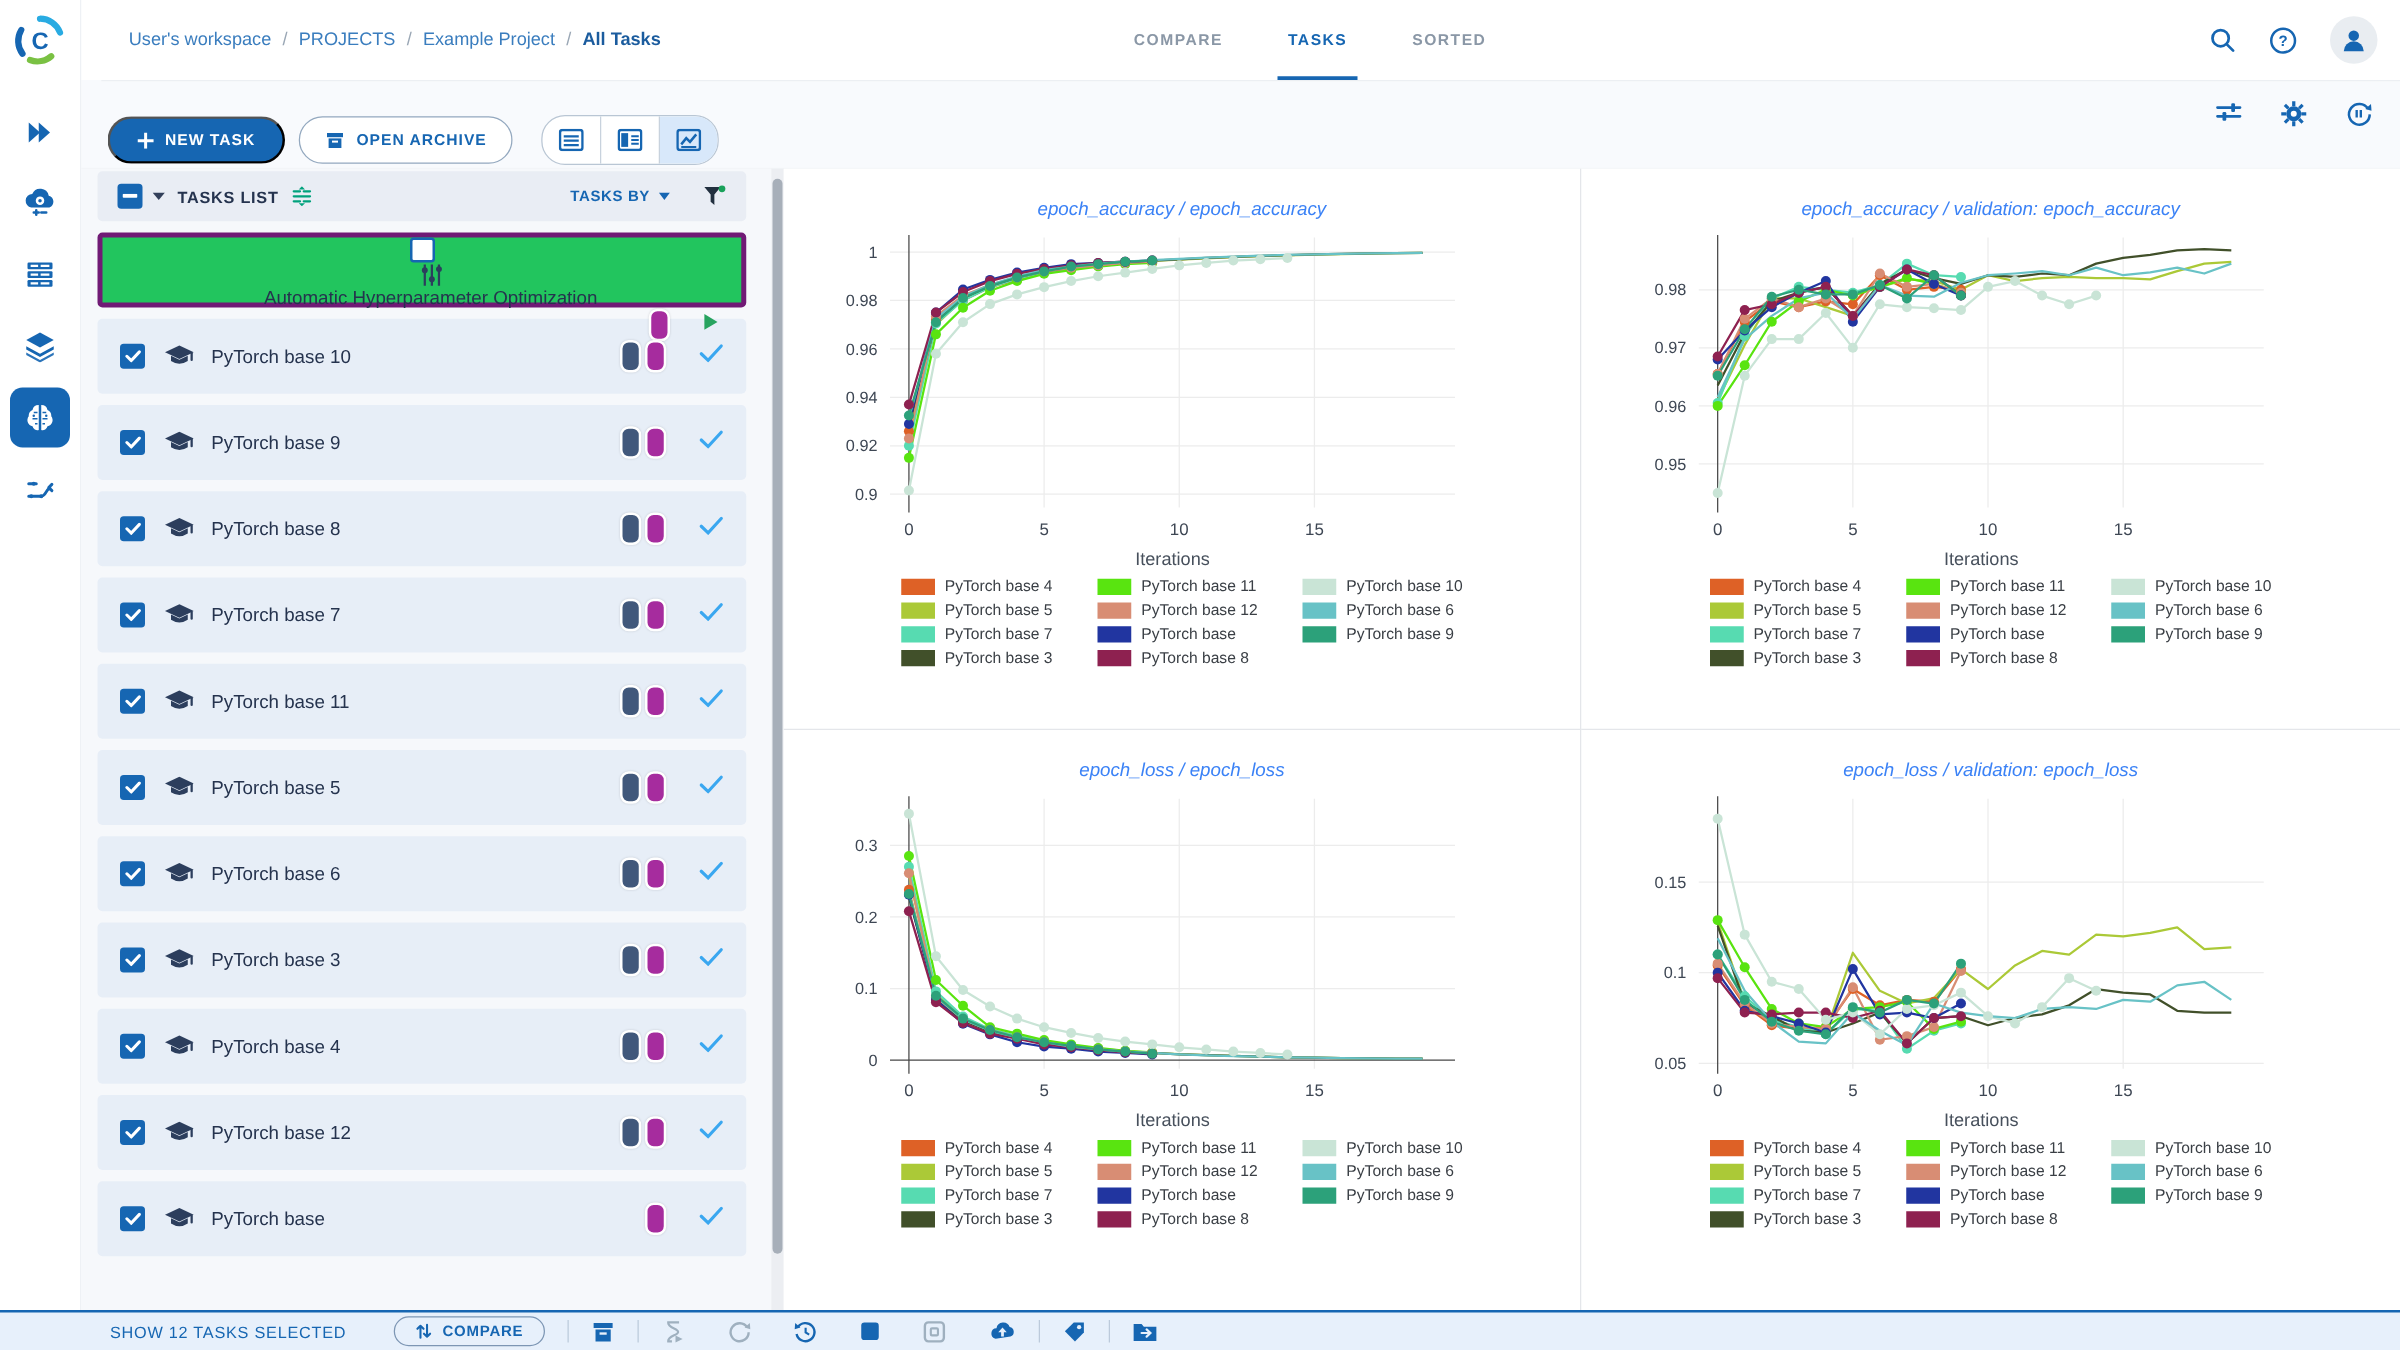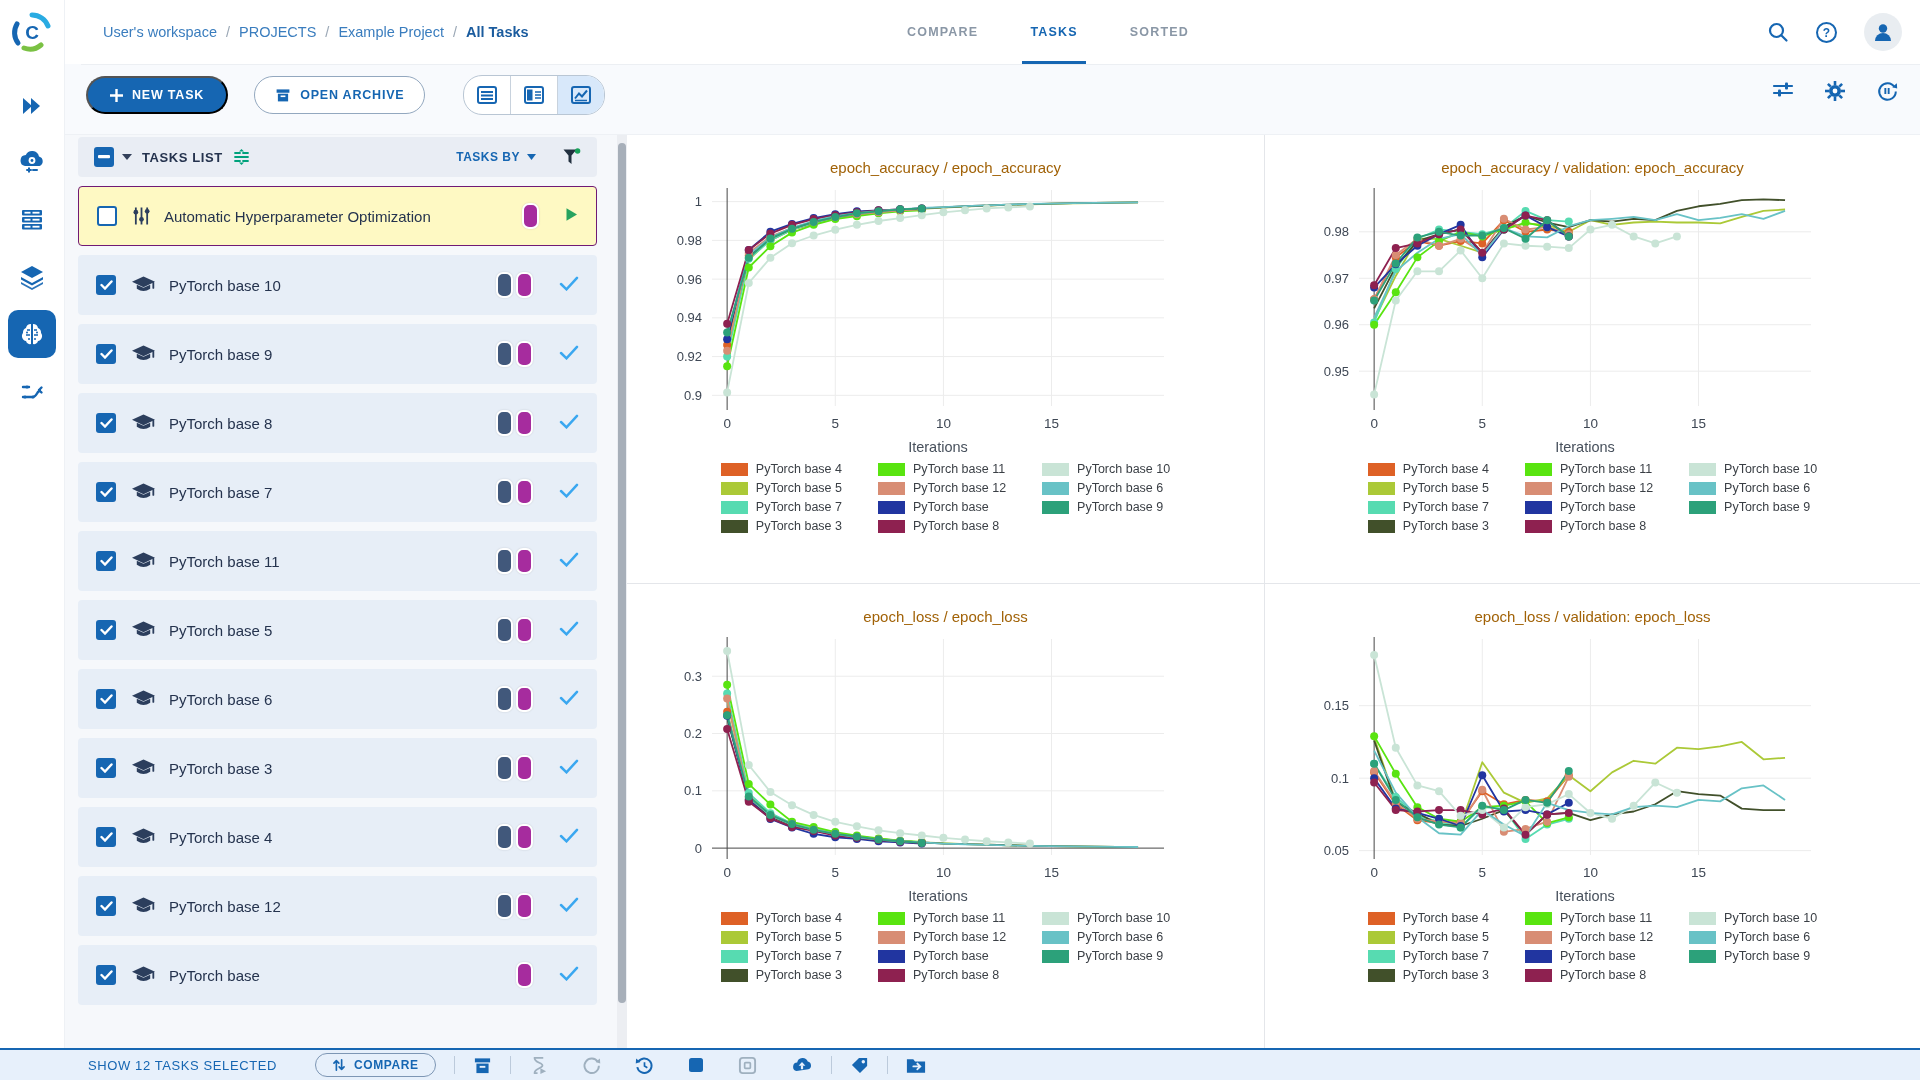--- a/index.html
+++ b/index.html
@@ -21,58 +21,58 @@
   .tabs{position:absolute;left:800px;top:0;height:64px;display:flex;align-items:stretch;}
   .tab{position:relative;display:flex;align-items:center;padding:0 26px;font-size:12.5px;letter-spacing:1.2px;color:#8a97a6;font-weight:bold;cursor:pointer;}
   .tab.active{color:#1666b2;}
   .tab.active::after{content:"";position:absolute;left:18px;right:18px;bottom:0;height:3px;background:#1666b2;}
   .top-icons{position:absolute;right:18px;top:0;height:64px;display:flex;align-items:center;gap:26px;}
   .icon-btn{display:flex;align-items:center;justify-content:center;cursor:pointer;}
   .avatar{width:38px;height:38px;border-radius:50%;background:#e9edf1;display:flex;align-items:center;justify-content:center;cursor:pointer;}
 
   
   .toolbar{position:absolute;left:64px;top:64px;right:0;height:70px;background:#f8fafd;z-index:4;}
-  .tb-left{position:absolute;left:22px;top:11px;display:flex;align-items:center;gap:26px;}
+  .tb-left{position:absolute;left:22px;top:28px;display:flex;align-items:center;gap:11px;}
   .btn-primary{display:flex;align-items:center;gap:9px;height:38px;padding:0 22px;border-radius:19px;background:#1666b2;color:#fff;font-size:12.5px;font-weight:bold;letter-spacing:0.8px;cursor:pointer;}
   .btn-outline{display:flex;align-items:center;gap:9px;height:38px;padding:0 20px;border-radius:19px;background:#fff;border:1px solid #93a8bf;color:#1666b2;font-size:12.5px;font-weight:bold;letter-spacing:0.8px;cursor:pointer;}
   .toggle-group{display:flex;border:1px solid #b9c6d4;border-radius:19px;overflow:hidden;background:#fff;margin-left:12px;}
   .toggle{width:46px;height:38px;display:flex;align-items:center;justify-content:center;border-right:1px solid #c8d2dd;cursor:pointer;}
   .toggle:last-child{border-right:none;}
   .toggle.active{background:#d8e8fa;}
   .tb-right{position:absolute;right:22px;top:16px;display:flex;align-items:center;gap:30px;}
   .select{width:196px;height:38px;border:1px solid #c8d2dd;border-radius:4px;background:#fff;display:flex;align-items:center;justify-content:space-between;padding:0 12px 0 14px;font-size:14.5px;color:#3f4d5e;cursor:pointer;}
 
   
   .content{position:absolute;left:64px;top:134px;right:0;bottom:30px;border-top:1px solid #eef1f5;}
   .tasks-panel{position:absolute;left:0;top:0;width:553px;bottom:0;background:#f6f8fb;overflow:hidden;padding:0 0 0 14px;box-sizing:border-box;}
   .panel-head{margin-top:2px;height:40px;background:#e9edf4;border-radius:4px;display:flex;align-items:center;padding:0 16px;width:519px;box-sizing:border-box;}
   .panel-title{font-size:13px;font-weight:bold;letter-spacing:0.6px;color:#25334e;margin:0 10px 0 10px;}
   .sorted{margin-left:auto;display:flex;align-items:center;gap:7px;color:#1666b2;font-size:12px;font-weight:bold;letter-spacing:0.5px;cursor:pointer;}
   .rows{margin-top:9px;}
   .task-row{width:519px;height:60px;border-radius:4px;background:#e7eef7;margin-bottom:9px;display:flex;align-items:center;padding:0 18px;box-sizing:border-box;cursor:pointer;}
-  .task-row.unselected{background:#fef9c3;border:1px solid #701a75;}
+  .task-row.unselected{background:#22c55e;border:4px solid #701a75;flex-direction:column;}
   .task-name{font-size:15px;color:#25334e;font-weight:500;margin-left:14px;white-space:nowrap;}
   .row-right{margin-left:auto;display:flex;align-items:center;gap:26px;}
   .tagset{display:flex;gap:3px;}
   .tag-pill{width:13px;height:22px;border-radius:7px;border:2px solid #fff;box-shadow:0 0 2px rgba(0,0,0,.15);}
   .cb{width:20px;height:20px;border-radius:3px;flex:0 0 auto;display:flex;align-items:center;justify-content:center;cursor:pointer;box-sizing:border-box;}
   .cb.on{background:#1666b2;}
   .cb.off{background:#fff;border:2px solid #1666b2;}
   .cb.ind{background:#1666b2;}
   .type-ic{margin-left:16px;display:flex;align-items:center;}
 
   .panel-scrollbar{position:absolute;left:553px;top:0;width:10px;bottom:0;background:#eceef2;}
   .panel-scrollbar .thumb{position:absolute;left:1px;top:8px;width:8px;height:860px;border-radius:4px;background:#a7afb9;cursor:pointer;}
 
   
   .charts{position:absolute;left:563px;top:0;right:0;bottom:0;background:#fff;display:grid;grid-template-columns:638px 1fr;grid-template-rows:449px 1fr;}
   .chart-cell{display:flex;flex-direction:column;align-items:center;padding-top:24px;box-sizing:border-box;}
   .chart-cell.br{border-right:1px solid #e4e6ea;}
   .chart-cell.bb{border-bottom:1px solid #e4e6ea;}
-  .chart-title{font-size:15px;color:#a16207;margin-bottom:4px;}
+  .chart-title{font-size:15px;color:#3b82f6;margin-bottom:4px;font-style:italic;}
   .legend{display:grid;grid-template-rows:repeat(4,auto);grid-auto-flow:column;column-gap:36px;row-gap:5px;margin-top:2px;}
   .legend-item{display:flex;align-items:center;gap:8px;cursor:pointer;}
   .legend-swatch{width:27px;height:13px;flex:0 0 auto;}
   .legend-label{font-size:12.5px;color:#3a3f45;white-space:nowrap;}
 
   
   .footer{position:absolute;left:0;right:0;bottom:0;height:30px;background:#e7f0fb;border-top:2px solid #1666b2;display:flex;align-items:center;z-index:7;}
   .footer-sel{margin-left:88px;font-size:13px;font-weight:normal;letter-spacing:0.6px;color:#1666b2;}
   .btn-compare{display:flex;align-items:center;gap:8px;height:24px;padding:0 16px;border:1px solid #7d96b4;border-radius:13px;color:#1666b2;background:transparent;font-size:12px;font-weight:bold;letter-spacing:0.6px;margin-left:38px;cursor:pointer;}
   .f-div{width:1px;height:18px;background:#bccadb;margin:0 18px;}

